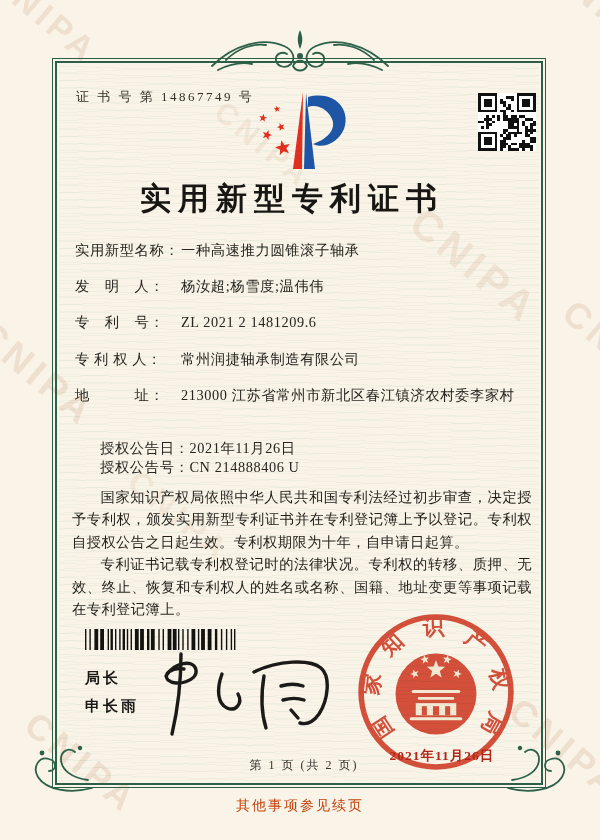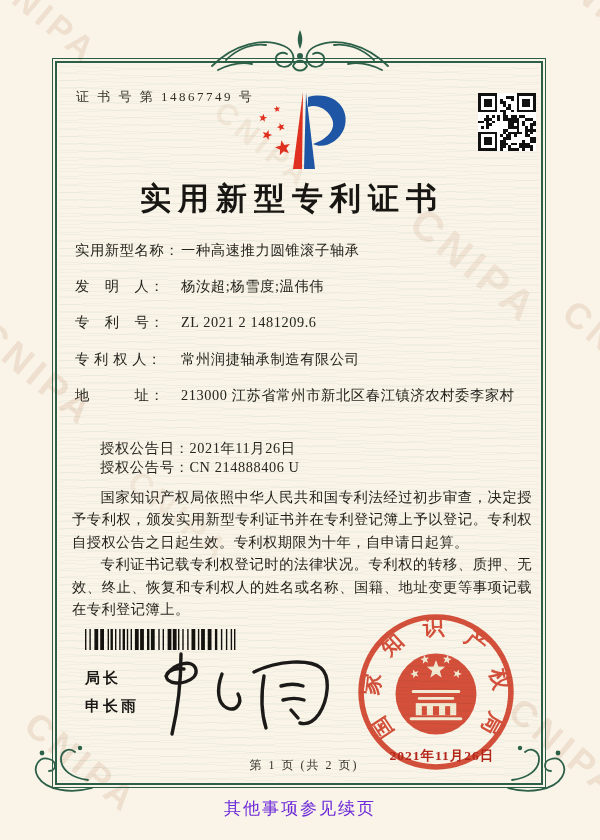--- a/index.html
+++ b/index.html
@@ -43,21 +43,21 @@
     font-family:"Liberation Sans","DejaVu Sans",sans-serif;
     font-size:15px;font-weight:600;letter-spacing:3px;color:#1c1a17;line-height:28px;
   }
   .signature{position:absolute;left:142px;top:646px;width:198px;height:94px;}
   .seal{position:absolute;left:355px;top:611px;width:162px;height:162px;opacity:.9;mix-blend-mode:multiply;}
   .seal-date{
     position:absolute;left:362px;top:747px;width:160px;text-align:center;
     font-size:13.5px;color:#b2271a;letter-spacing:1px;font-weight:bold;
   }
   .page-no{position:absolute;left:0;right:0;top:757px;text-align:center;font-size:12px;letter-spacing:2px;color:#33302a;margin-left:8px;}
-  .footer-note{position:absolute;left:0;right:0;top:797px;text-align:center;font-size:17px;letter-spacing:2px;color:#6d28d9;}
+  .footer-note{position:absolute;left:0;right:0;top:797px;text-align:center;font-size:14px;letter-spacing:2px;color:#c2410c;}
   .ornament-top{position:absolute;left:50%;top:24px;transform:translateX(-50%);}
   .flourish-bl{position:absolute;left:30px;top:744px;}
   .flourish-br{position:absolute;right:30px;top:744px;transform:scaleX(-1);}
 </style>
 </head>
 <body>
 
 <div class="page">
 
   <span class="wm" style="left:-20px;top:-4px;font-size:34px;">CNIPA</span>

